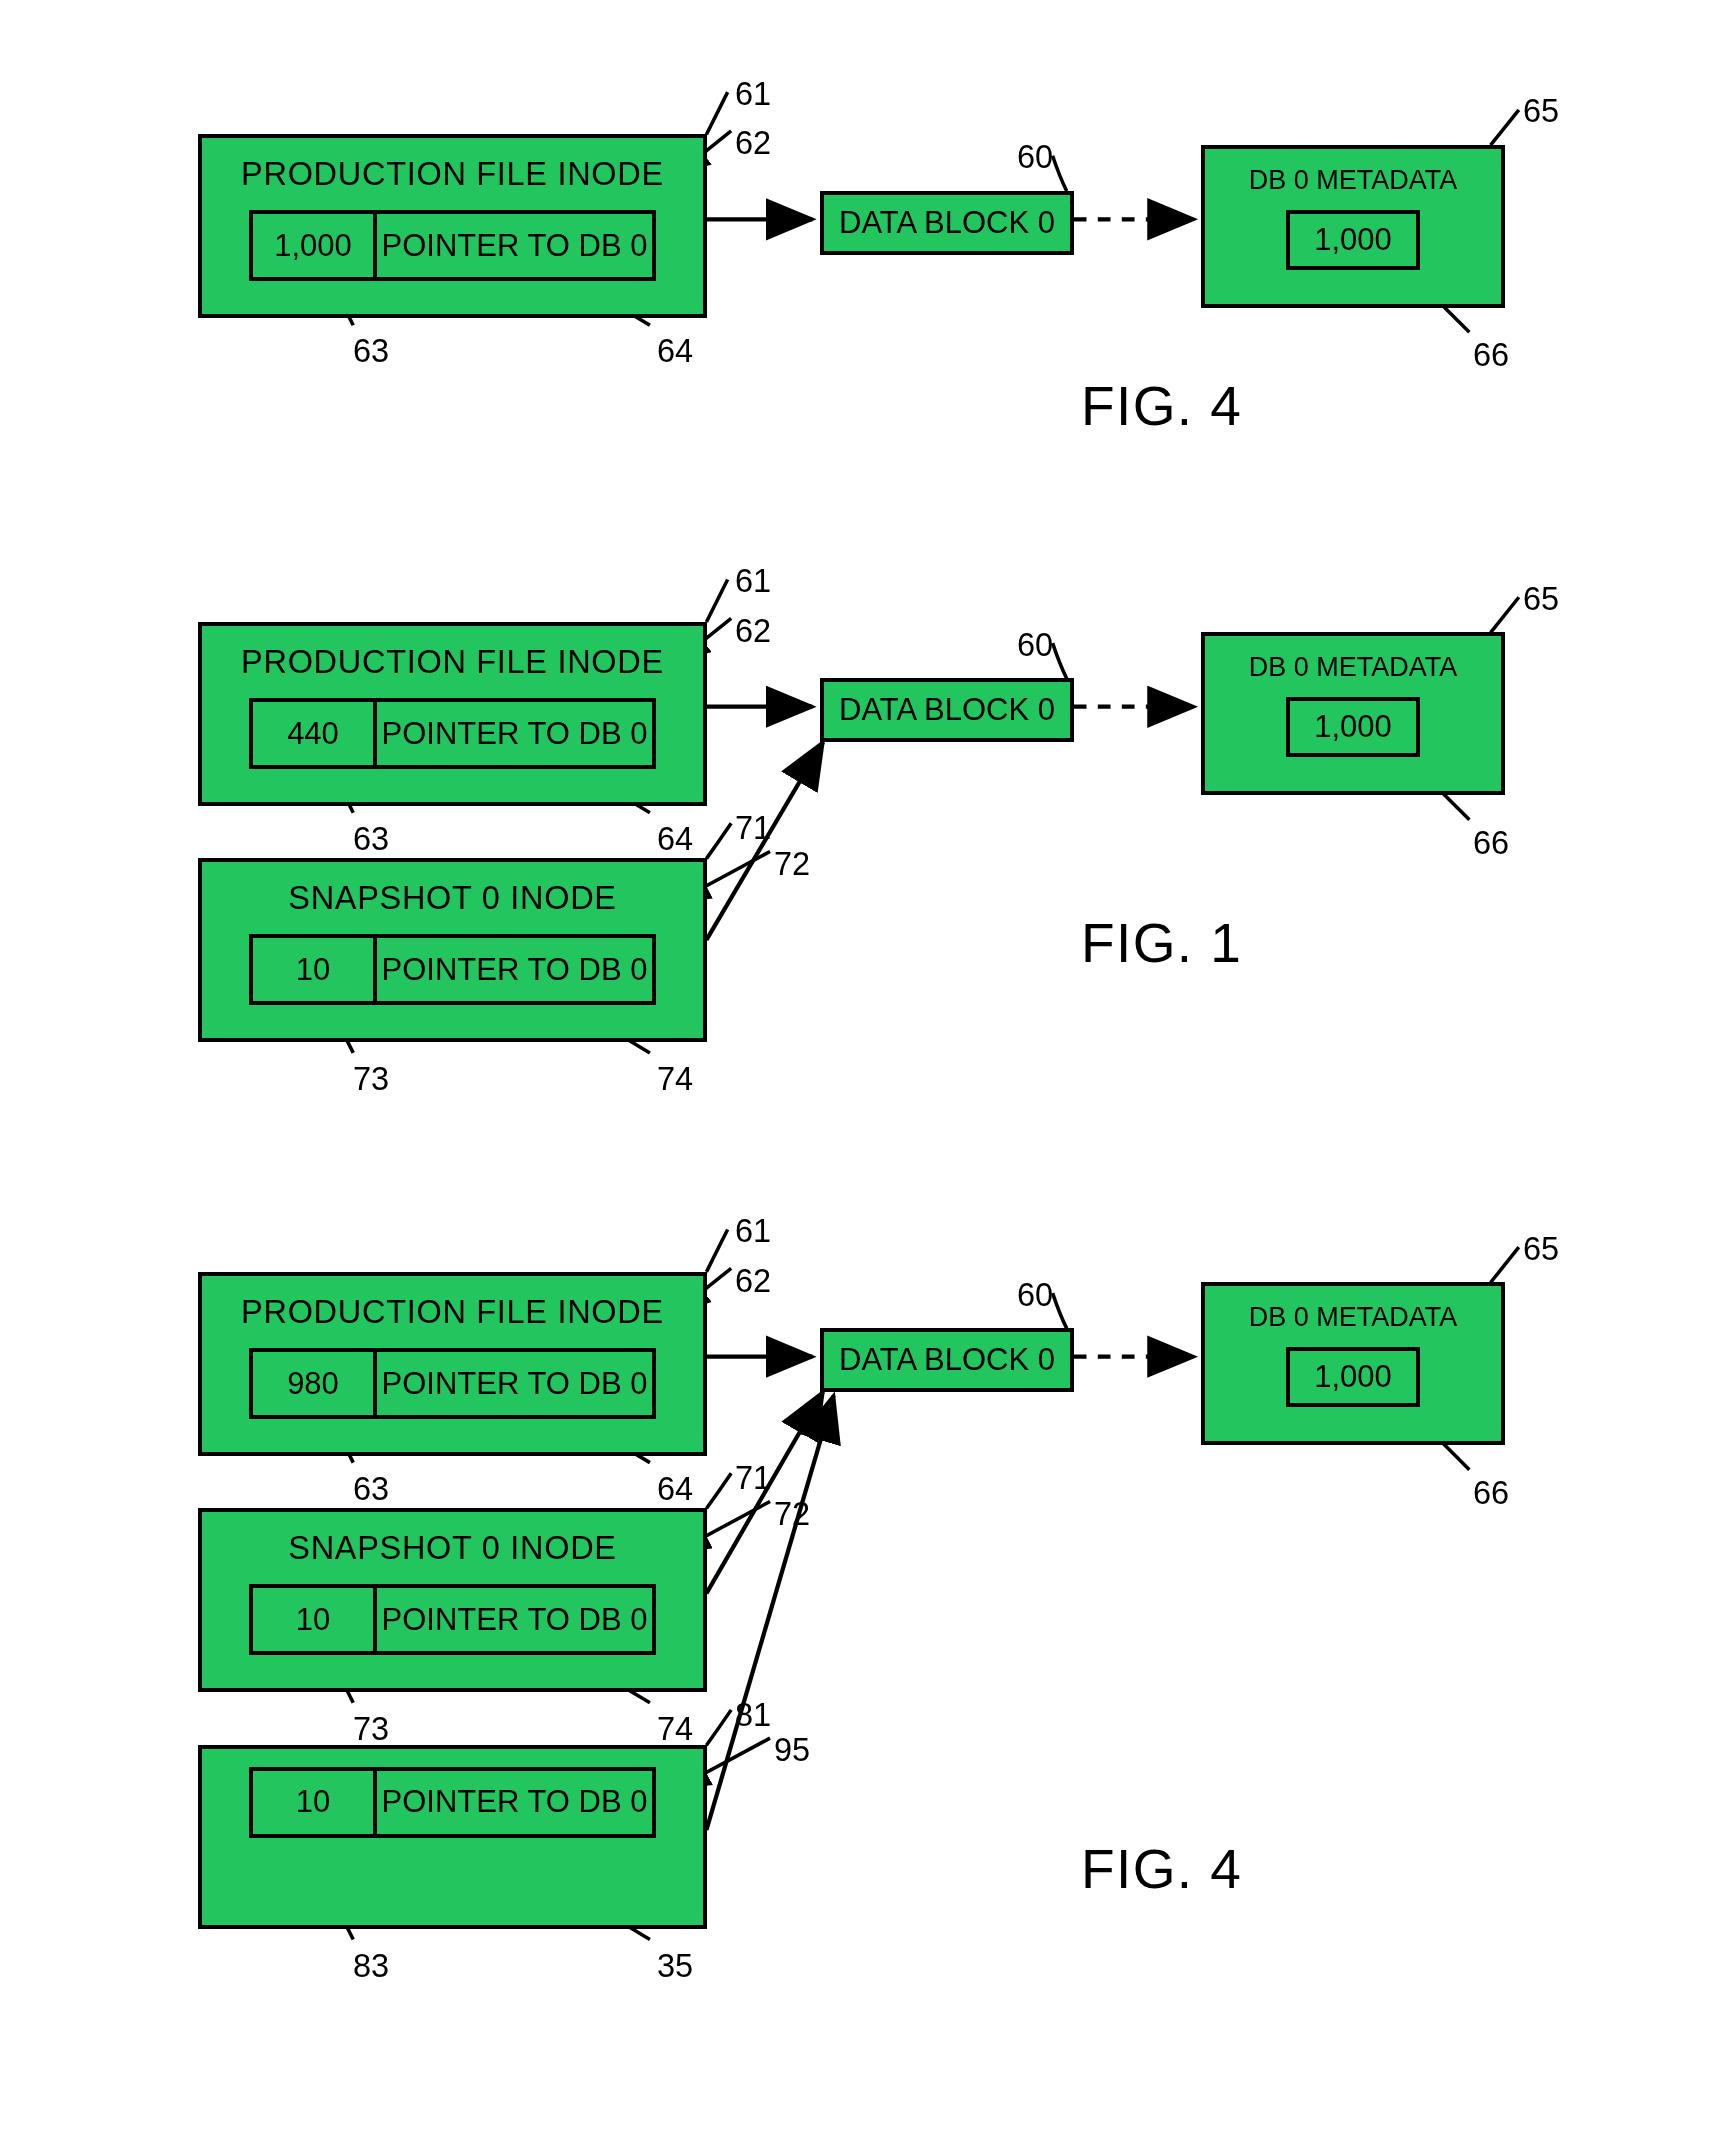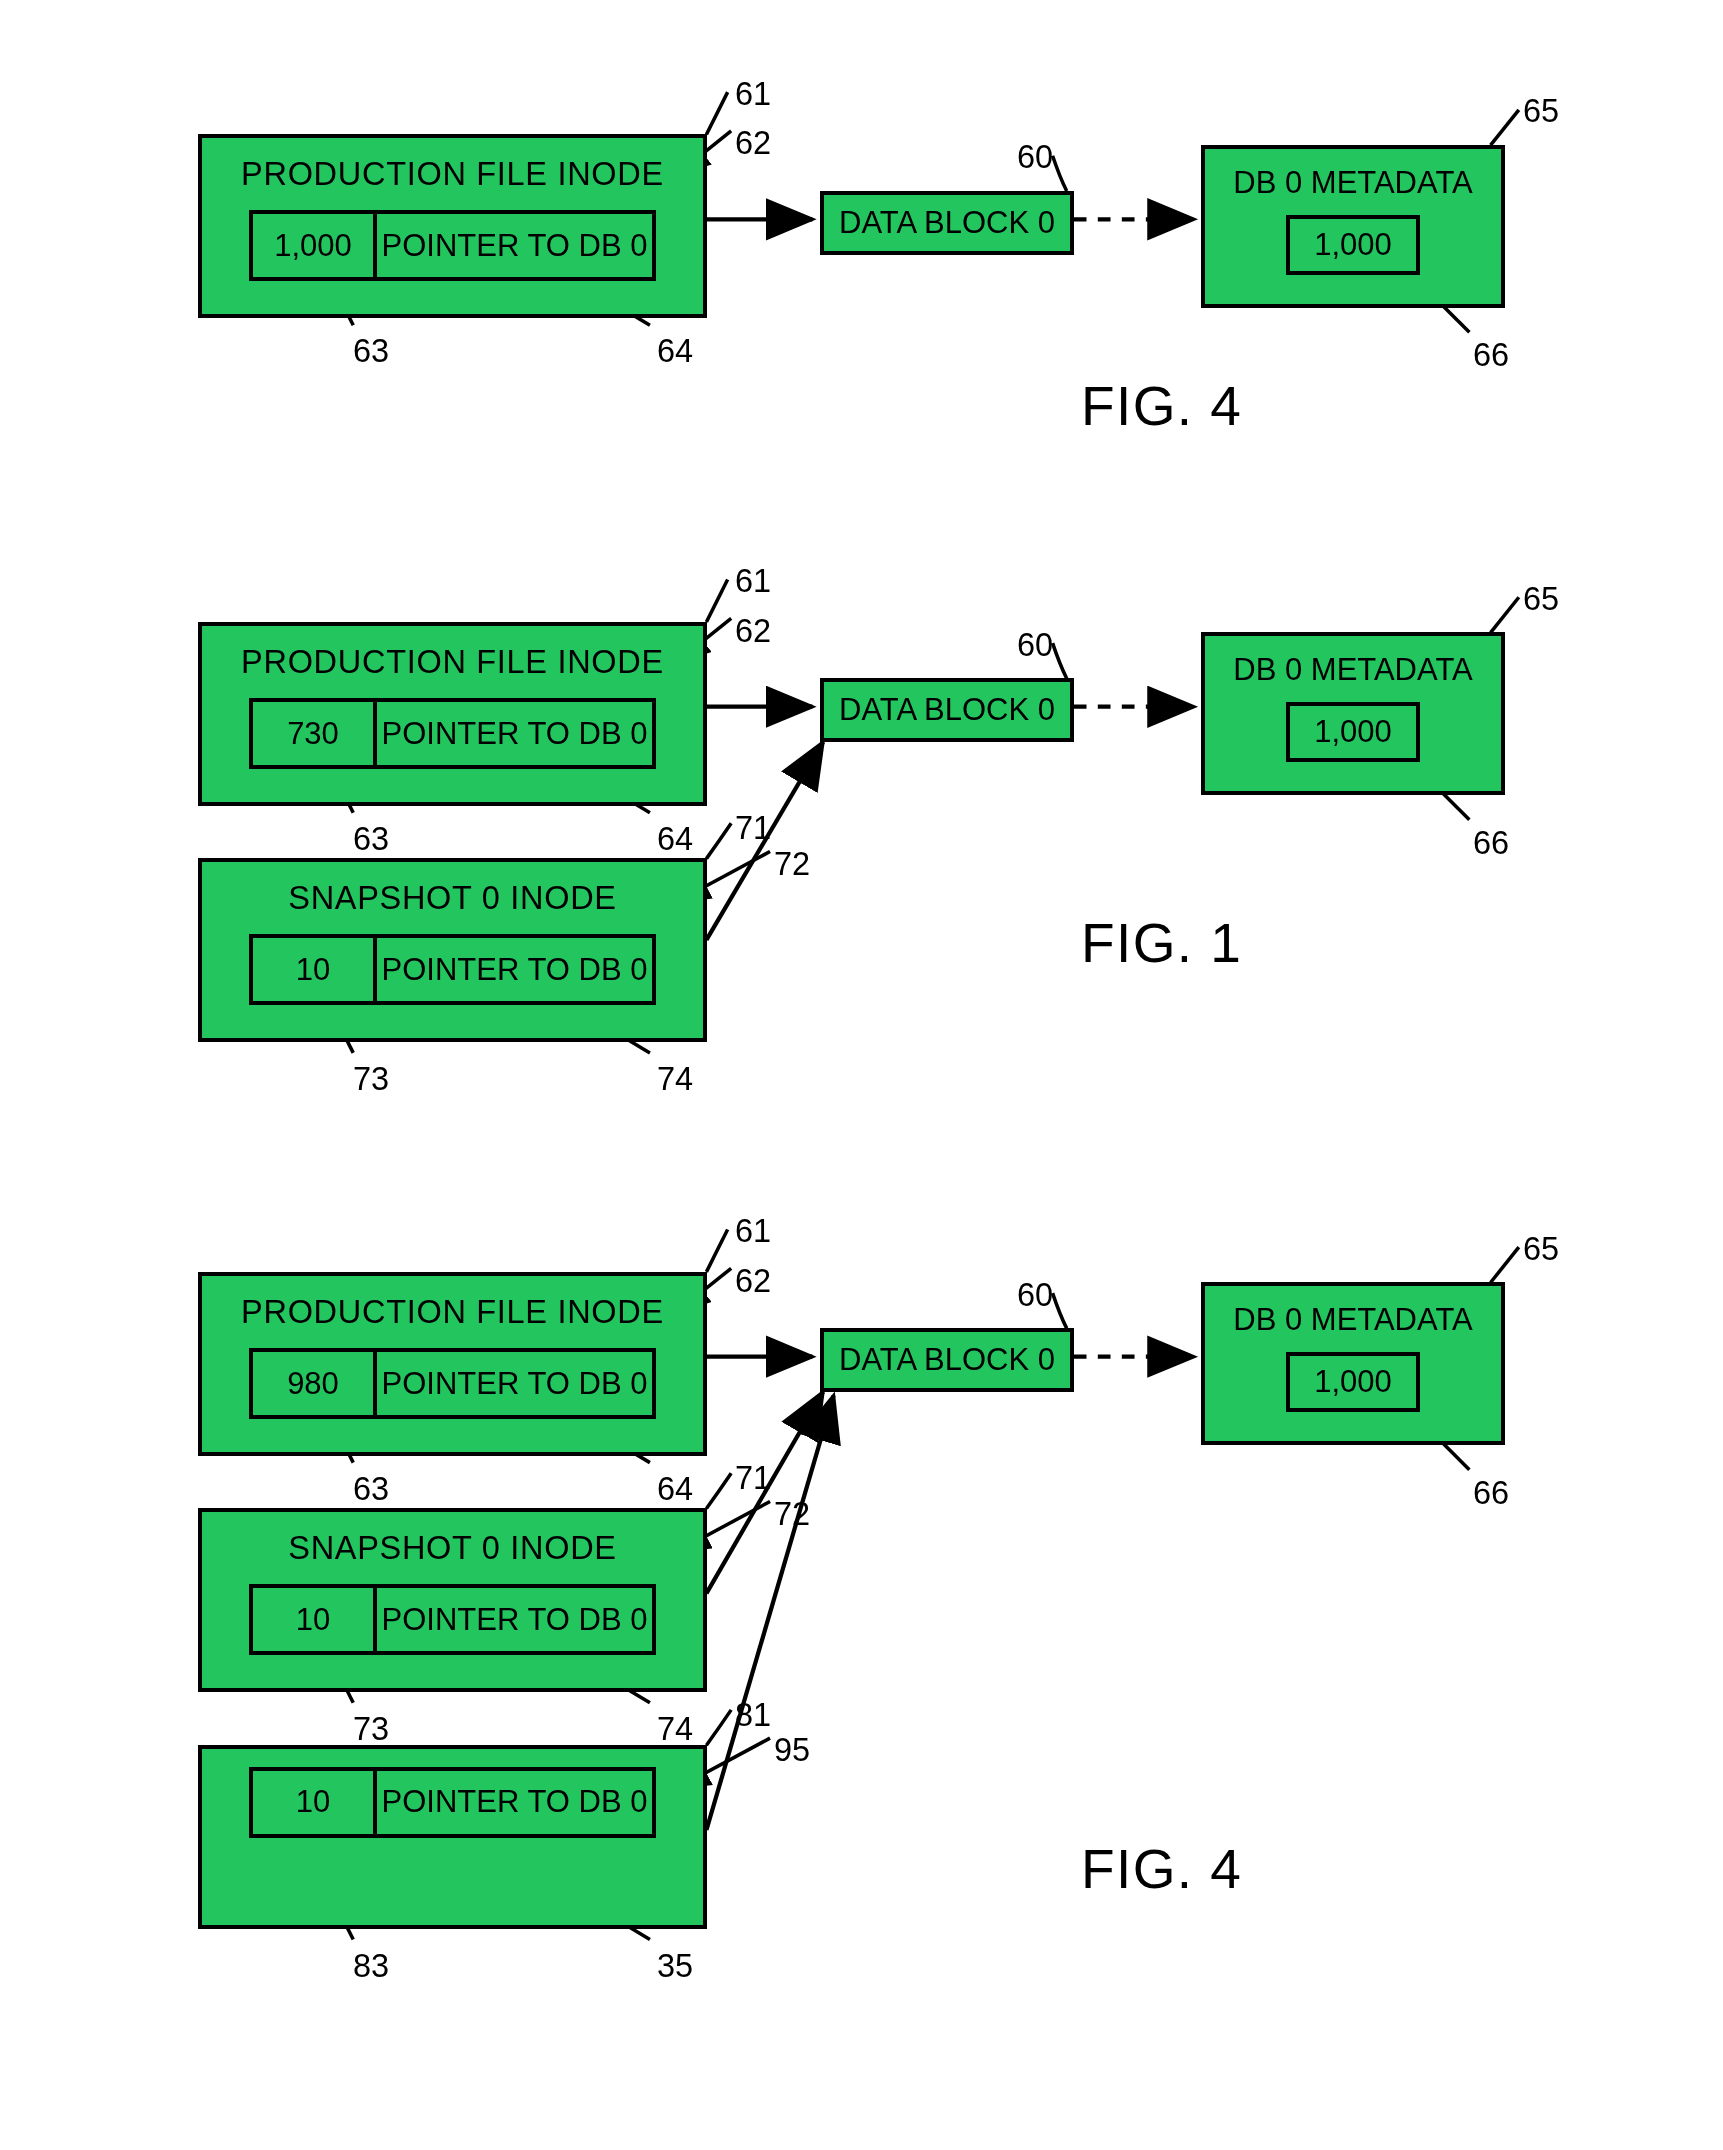--- a/index.html
+++ b/index.html
@@ -53,21 +53,21 @@
     display: flex;
     align-items: center;
     justify-content: center;
     font-size: 31px;
   }
   .meta-outer {
     width: 304px;
     height: 163px;
     padding-top: 15.5px;
   }
-  .meta-title { font-size: 31px; margin-bottom: 14px; }
+  .meta-title { font-size: 27px; margin-bottom: 14px; }
   .meta-inner {
     border: 4.2px solid #000;
     width: 134px;
     height: 60px;
     margin: 0 auto;
     display: flex;
     align-items: center;
     justify-content: center;
     font-size: 31px;
   }
@@ -175,21 +175,21 @@
   <div class="ref" style="left:735px; top:113px;">62</div>
   <div class="ref" style="left:353px;  top:321px;">63</div>
   <div class="ref" style="left:657px;  top:321px;">64</div>
   <div class="ref" style="left:1017px; top:127px;">60</div>
   <div class="ref" style="left:1523px; top:81px;">65</div>
   <div class="ref" style="left:1473px; top:325px;">66</div>
 
   <div class="box inode-outer" style="left:198px; top:622px;">
     <div class="inode-title">PRODUCTION FILE INODE</div>
     <div class="inner-row">
-      <div class="inner-cell inner-left">730</div>
+      <div class="inner-cell inner-left">440</div>
       <div class="inner-cell inner-right">POINTER TO DB 0</div>
     </div>
   </div>
   <div class="box inode-outer" style="left:198px; top:858px;">
     <div class="inode-title">SNAPSHOT 0 INODE</div>
     <div class="inner-row">
       <div class="inner-cell inner-left">10</div>
       <div class="inner-cell inner-right">POINTER TO DB 0</div>
     </div>
   </div>

